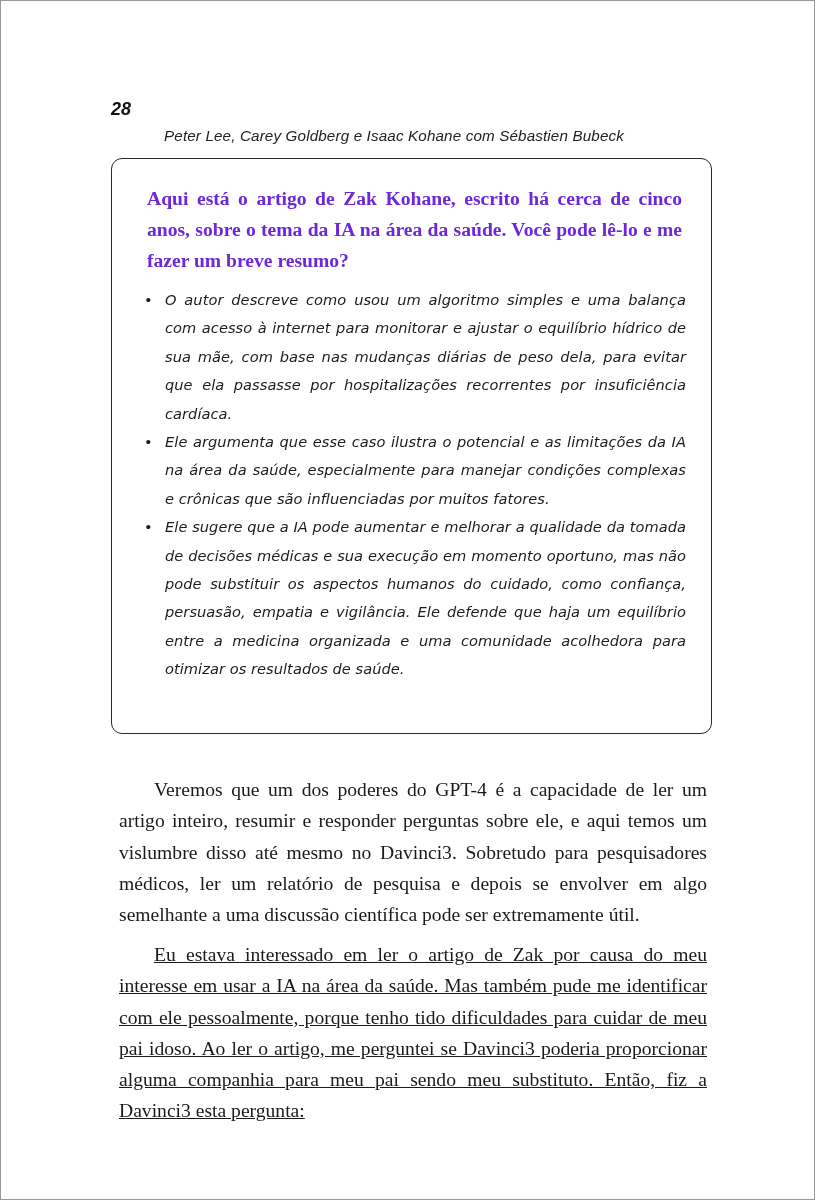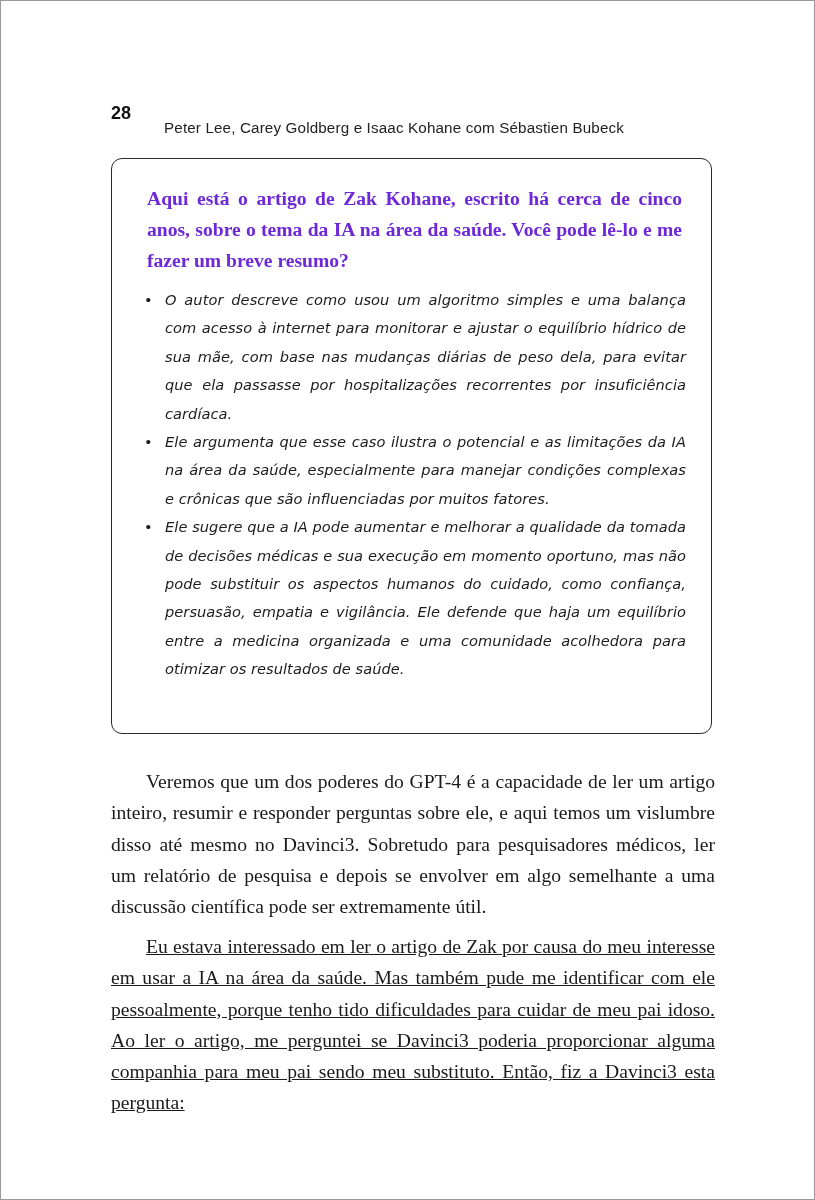--- a/index.html
+++ b/index.html
@@ -6,22 +6,22 @@
     body {
       width: 815px; height: 1200px; background: #ffffff;
       position: relative; overflow: hidden;
     }
     .page {
       position: absolute; left: 0; top: 0; width: 813px; height: 1198px;
       border: 1px solid #9a9a9a; background: #fff;
     }
     .running-head {
       position: absolute; left: 110px; top: 98px; width: 600px; height: 28px;
-      display: flex; align-items: center;
-      font-family: "Liberation Sans", sans-serif; color: #1a1a1a;
+      display: flex; align-items: flex-start;
+      font-family: "Liberation Sans", sans-serif; color: #1a1a1a; font-style: italic;
     }
     .page-number {
       font-weight: bold; font-size: 18px; width: 53px; color: #111;
     }
     .header-authors {
       font-size: 15.2px; letter-spacing: 0.15px; color: #222; margin-top: 28px;
     }
     .prompt-box {
       position: absolute; left: 110px; top: 157px; width: 601px; height: 576px;
       border: 1.6px solid #2a2a2a; border-radius: 11px; box-sizing: border-box;
@@ -44,21 +44,21 @@
     }
     .bullet {
       position: absolute; left: 14px; top: 0; font-style: normal;
     }
     .body-text {
       position: absolute; left: 110px; width: 604px;
       font-family: "Liberation Serif", serif; font-size: 19.6px;
       line-height: 31.3px; color: #1a1a1a; margin: 0;
     }
     .paragraph {
-      text-indent: 35px; text-align: justify; margin: 0;
+      text-indent: 35px; text-align: justify; margin: 8px;
     }
     .p1 { top: 765px; }
     .p2 { top: 930px; text-decoration: underline; }
   </style>
 </head>
 <body>
 
 <div class="page">
 
   <div class="running-head">

